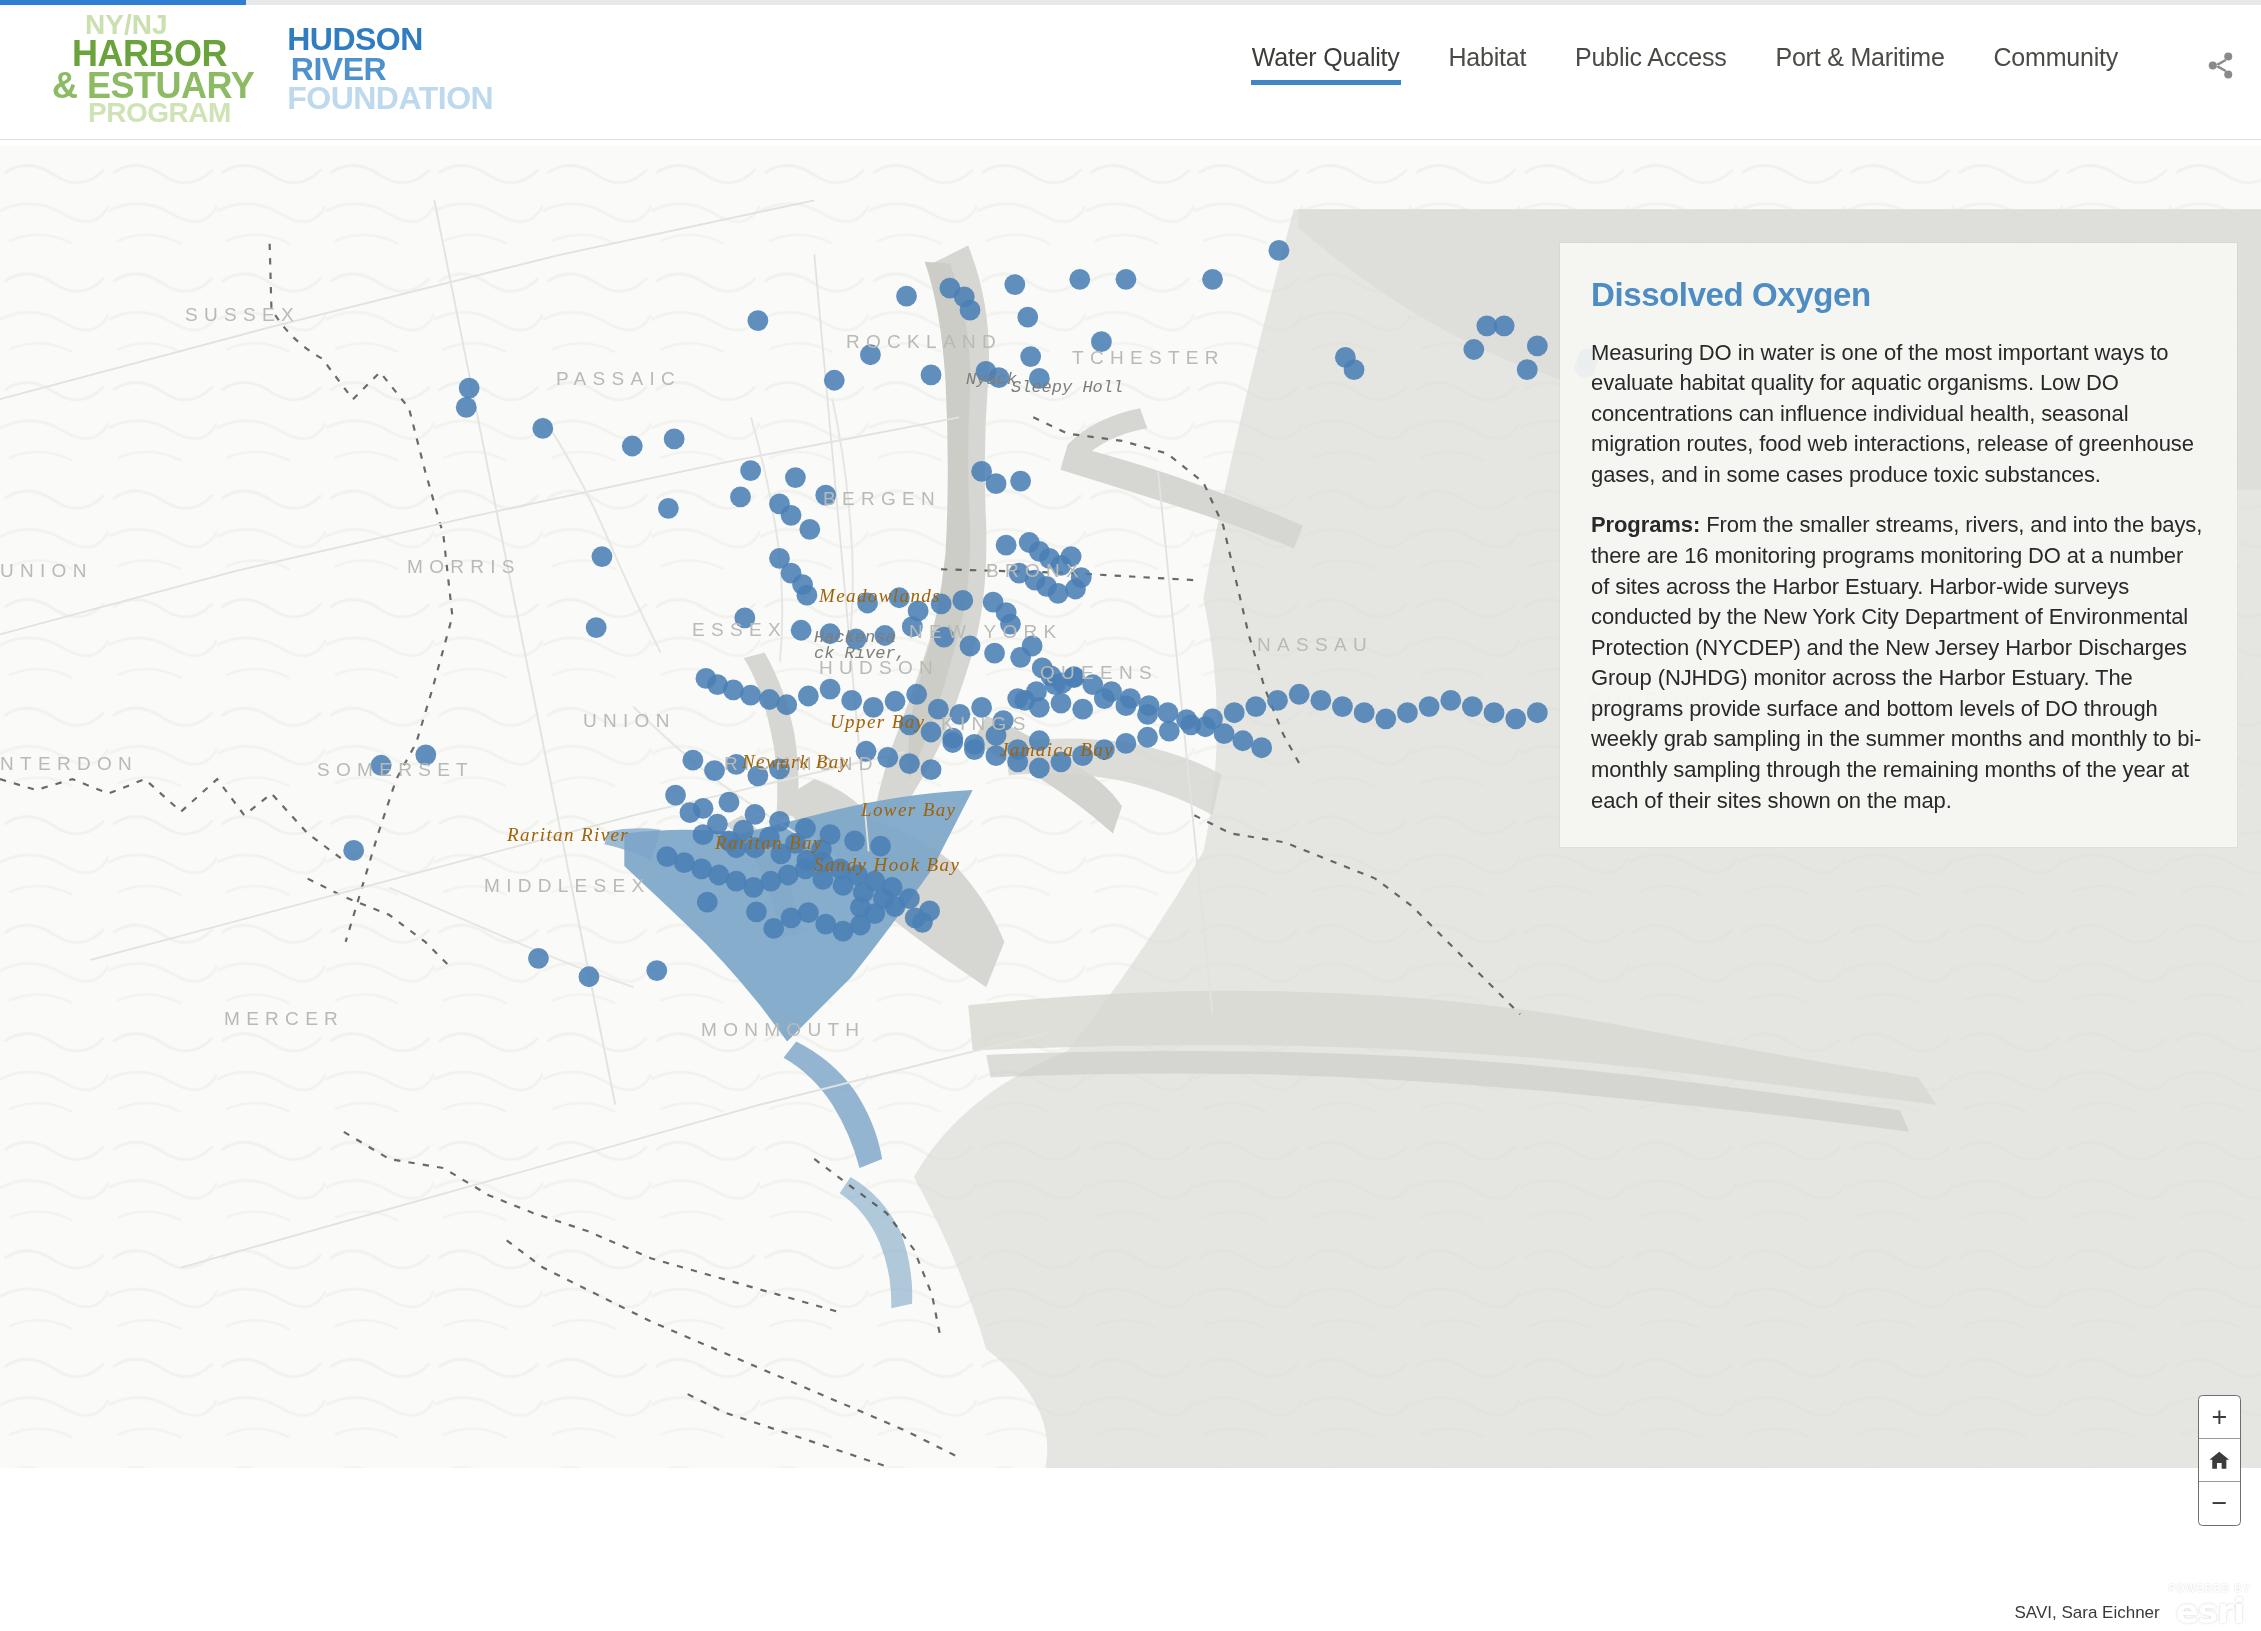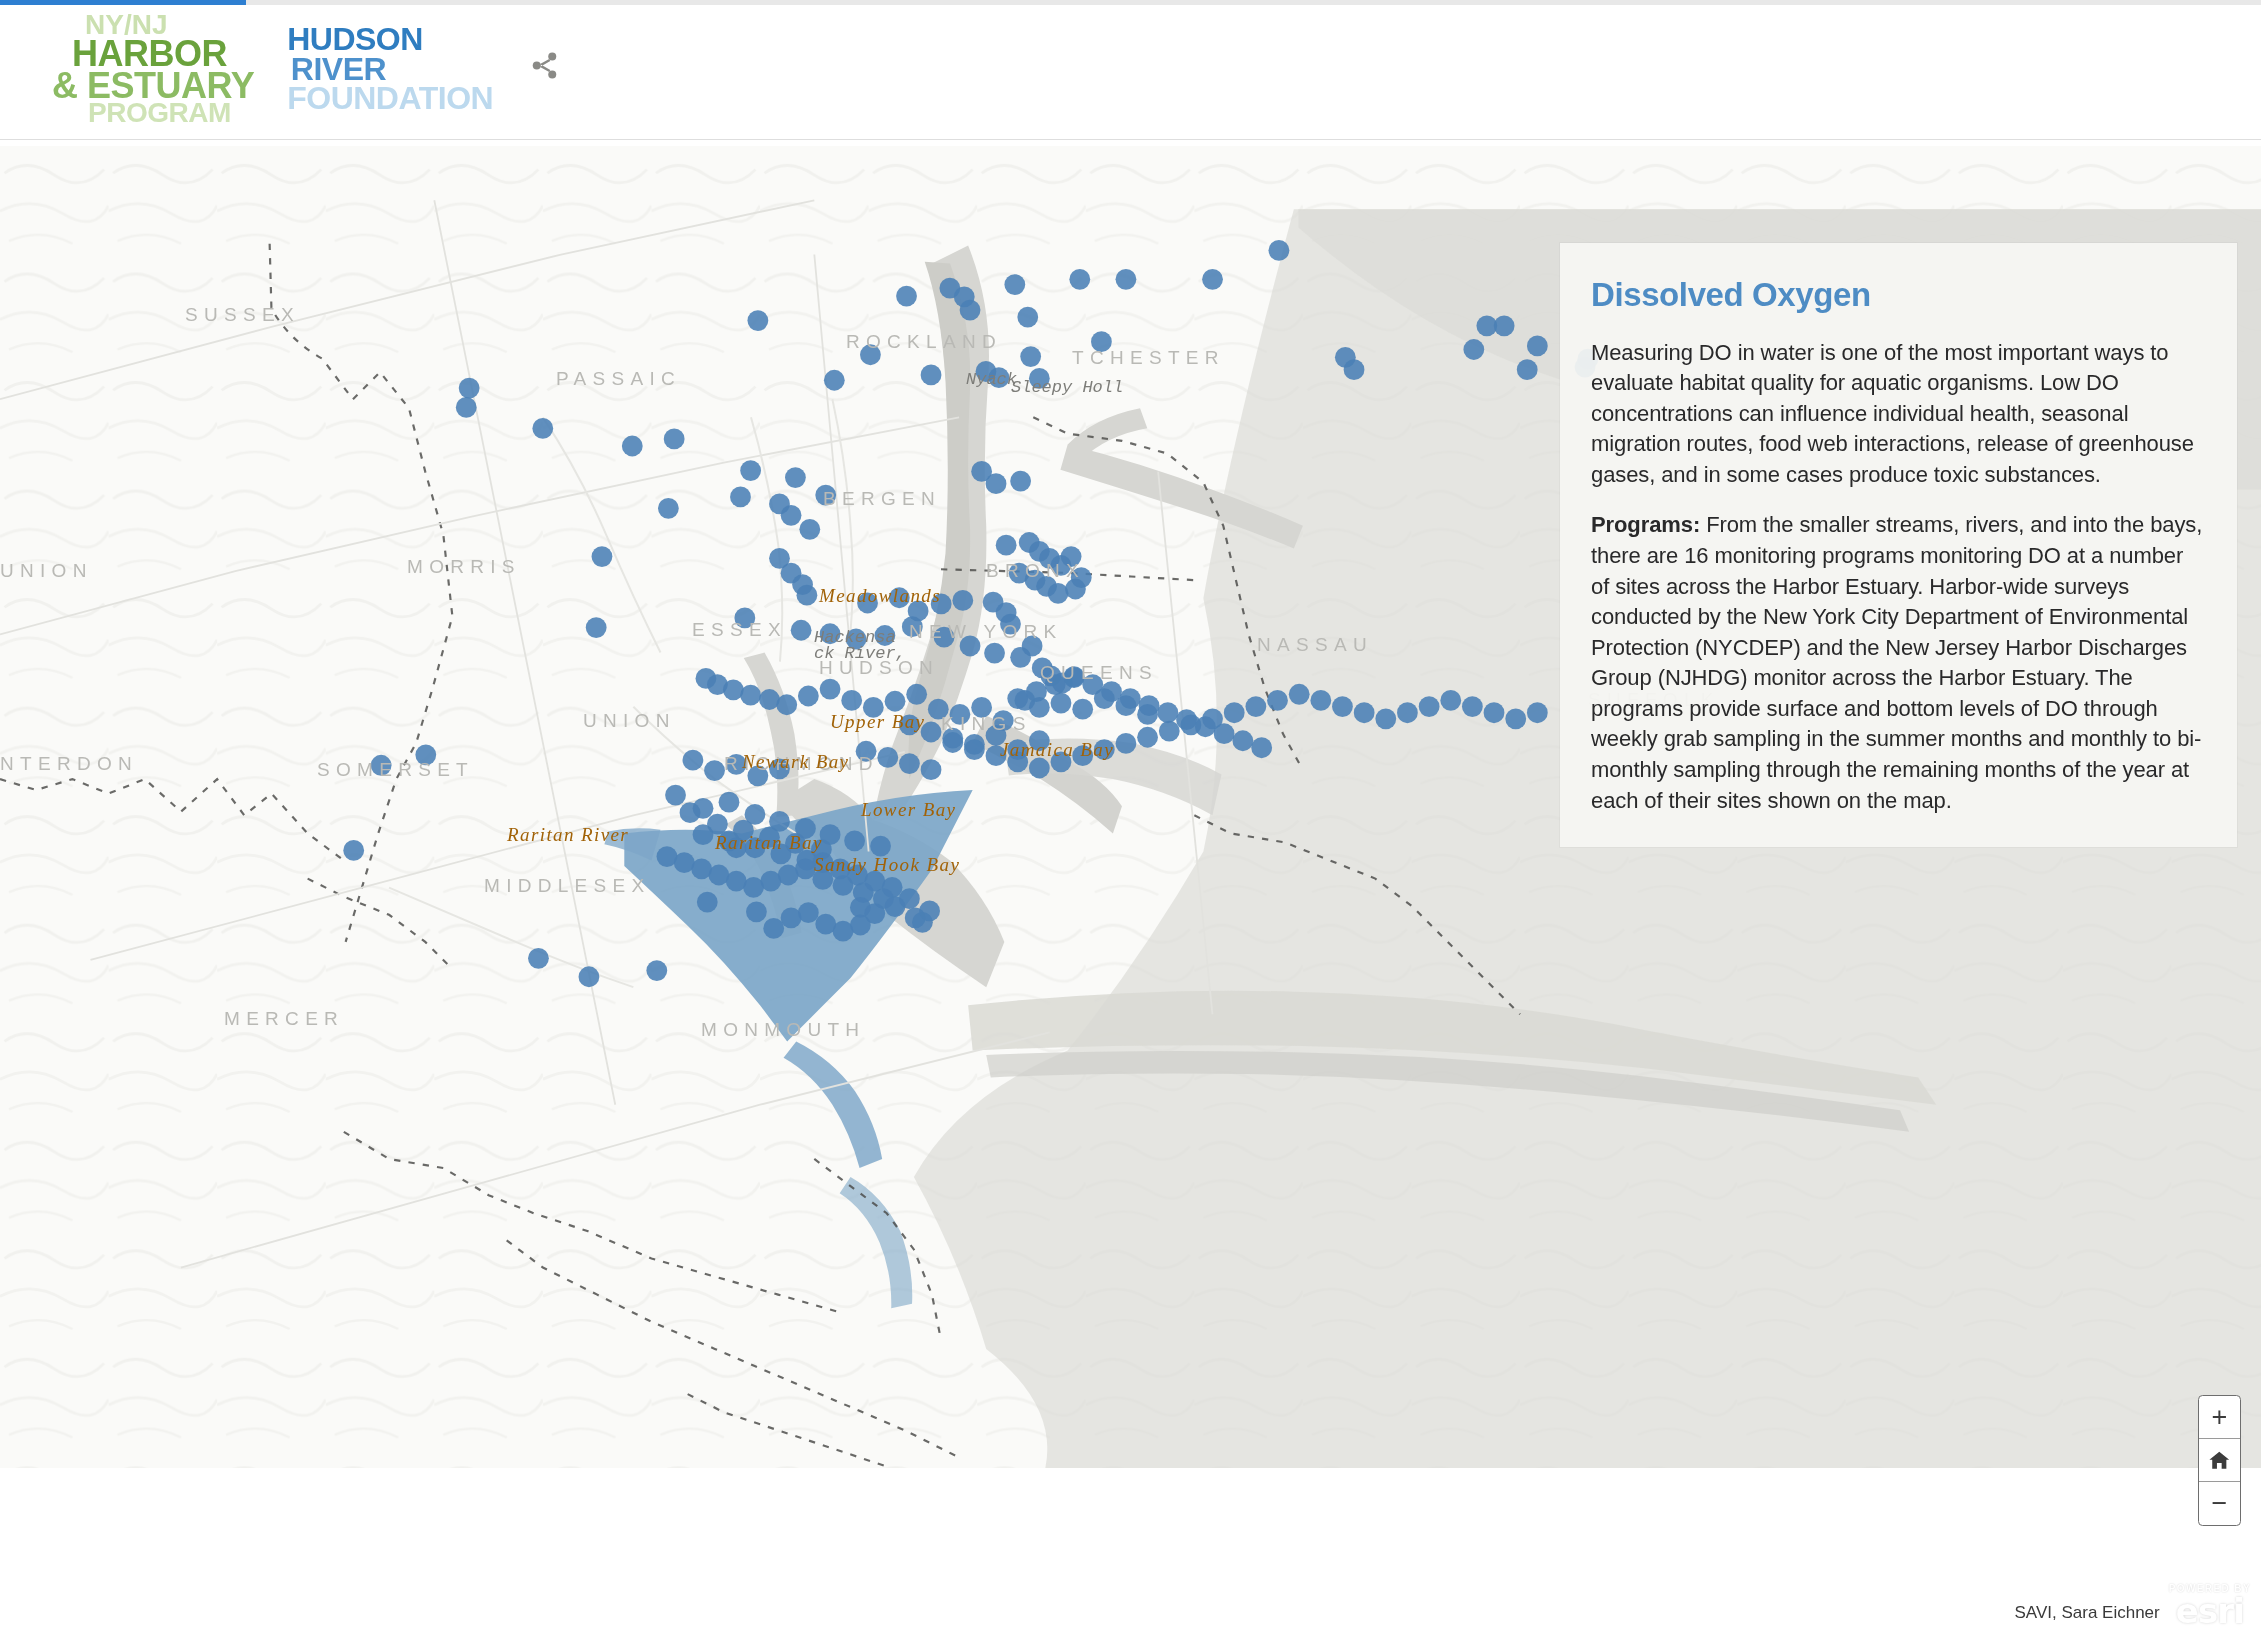--- a/index.html
+++ b/index.html
@@ -154,20 +154,27 @@
         <span class="l3">&amp; ESTUARY</span>
         <span class="l4">PROGRAM</span>
       </div>
       <div class="logo-hrf">
         <span class="l1">HUDSON</span>
         <span class="l2">RIVER</span>
         <span class="l3">FOUNDATION</span>
       </div>
     </div>
 
+    <div class="nav" id="nav">
+        <div class="nav-item active">Water Quality</div>
+        <div class="nav-item">Habitat</div>
+        <div class="nav-item">Public Access</div>
+        <div class="nav-item">Port &amp; Maritime</div>
+        <div class="nav-item">Community</div>
+      </div>
 
     <div class="share-btn">
       <svg width="31" height="31" viewBox="0 0 24 24" fill="#8a8a86">
         <circle cx="18" cy="5" r="3.1"></circle>
           <circle cx="6" cy="12" r="3.1"></circle>
           <circle cx="18" cy="19" r="3.1"></circle>
         <path d="M8.6 10.9l7-4 .9 1.6-7 4zM8.6 13.1l7 4 .9-1.6-7-4z"></path>
       </svg>
     </div>
   </div>

